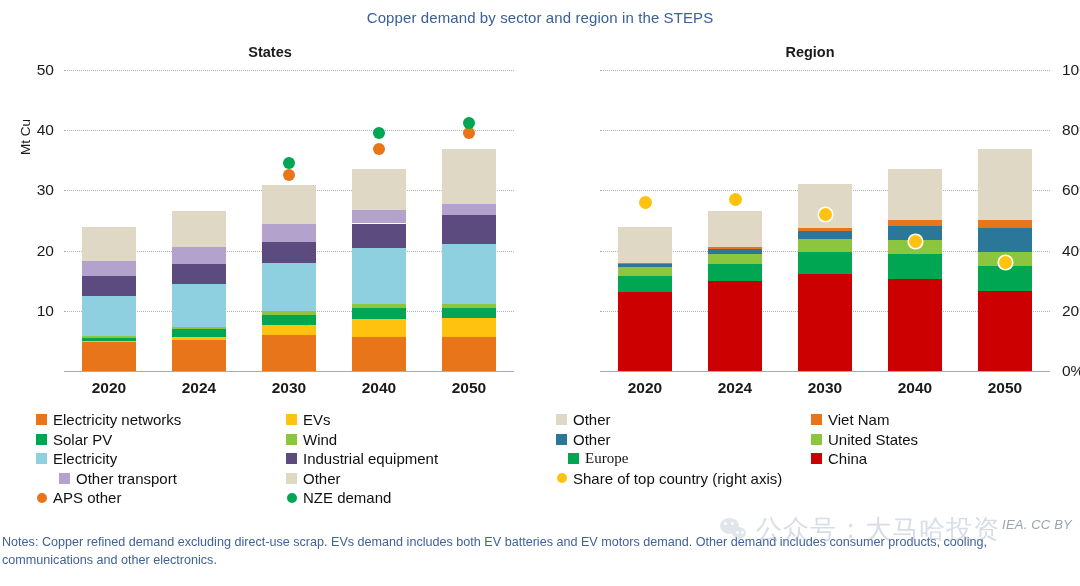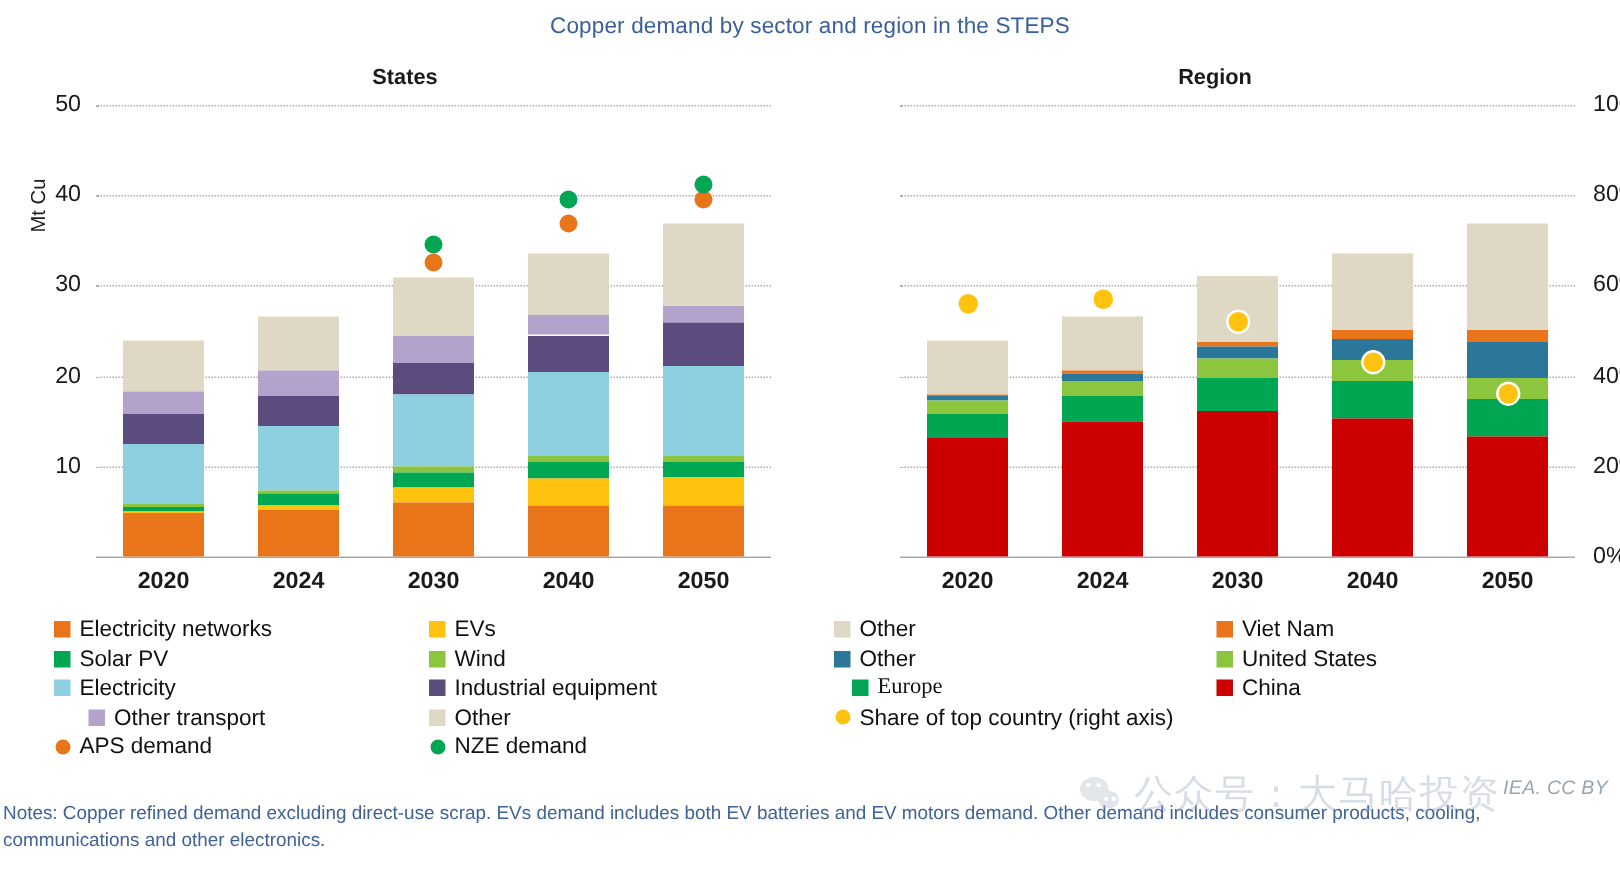--- a/index.html
+++ b/index.html
@@ -252,21 +252,21 @@
     <div class="legend-row" style="left: 0px; top: 58.5px; margin-left: 23px;">
       <span class="swatch" style="background: rgb(179, 162, 204);"></span>
       <span class="legend-label">Other transport</span>
     </div>
     <div class="legend-row" style="left: 250px; top: 58.5px;">
       <span class="swatch" style="background: rgb(222, 216, 196);"></span>
       <span class="legend-label">Other</span>
     </div>
     <div class="legend-row" style="left: 0px; top: 78px;">
       <span class="swatch circle" style="background: rgb(232, 117, 26);"></span>
-      <span class="legend-label">APS demand</span>
+      <span class="legend-label">APS other</span>
     </div>
     <div class="legend-row" style="left: 250px; top: 78px;">
       <span class="swatch circle" style="background: rgb(0, 166, 81);"></span>
       <span class="legend-label">NZE demand</span>
     </div>
   </div>
 <div class="legend" id="legend-1" style="left:556px;top:412px;width:510px;height:96px;">
     <div class="legend-row" style="left: 0px; top: 0px;">
       <span class="swatch" style="background: rgb(222, 216, 196);"></span>
       <span class="legend-label">Other</span>

